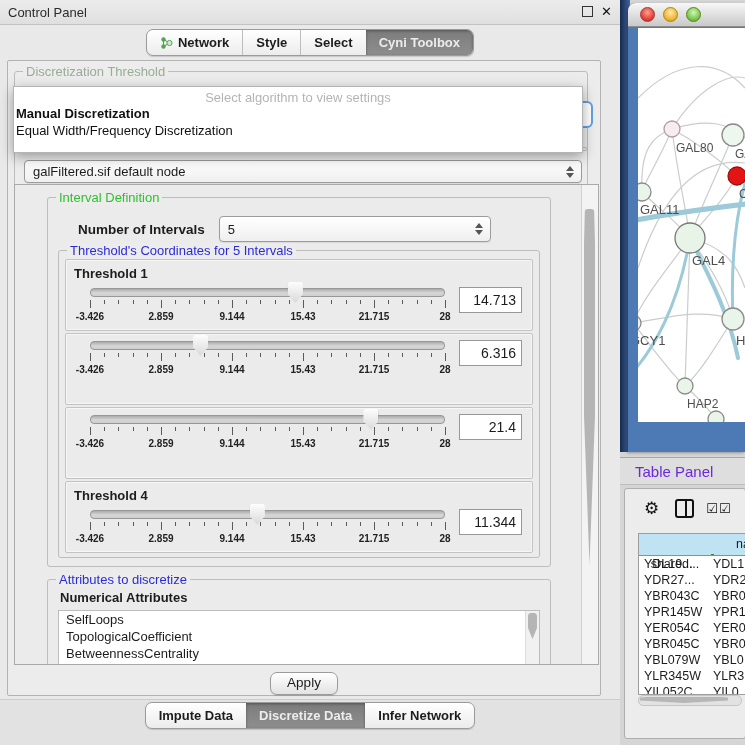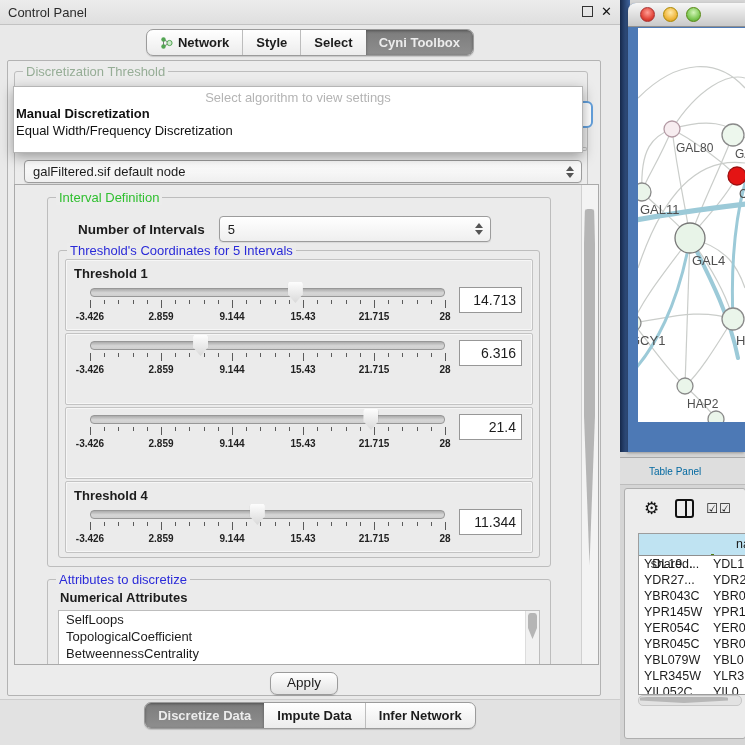--- a/index.html
+++ b/index.html
@@ -124,21 +124,21 @@
                 border-top-left-radius:8px;display:flex;align-items:center;padding-left:12px;gap:8px;box-sizing:border-box;}
   .light{width:13px;height:13px;border-radius:50%;}
   .light.red{background:radial-gradient(circle at 50% 35%,#ff9d94,#e2463a 60%,#b22018);border:1px solid #a33;}
   .light.yellow{background:radial-gradient(circle at 50% 35%,#ffe9a8,#f0b73e 60%,#c98f1c);border:1px solid #a80;}
   .light.green{background:radial-gradient(circle at 50% 35%,#d2f5b7,#7ec854 60%,#4f9e2a);border:1px solid #581;}
   .net-canvas{position:absolute;left:10px;top:25px;right:0;bottom:30px;background:#ffffff;overflow:hidden;}
 
   .table-titlebar{left:620px;top:457px;width:125px;height:26px;background:#dedede;
                   border-top:1px solid #a8a8a8;border-bottom:1px solid #bdbdbd;
                   display:flex;align-items:center;}
-  .table-title{font-size:10px;margin-left:29px;color:#0369a1;}
+  .table-title{font-size:15px;margin-left:15px;color:#6d28d9;}
   .table-window{left:624px;top:488px;width:120px;height:249px;background:#ececec;
                 border:1px solid #aeaeae;border-radius:3px;overflow:hidden;}
   .tp-toolbar{position:absolute;left:0;top:0;width:100%;height:38px;display:flex;align-items:center;}
   .gear{font-size:17px;margin-left:19px;color:#111;}
   .columns-icon{width:15px;height:15px;border:2px solid #111;border-radius:3px;margin-left:16px;position:relative;}
   .columns-icon::after{content:"";position:absolute;left:50%;top:0;bottom:0;width:2px;background:#111;}
   .checks{margin-left:12px;font-size:13px;letter-spacing:1px;color:#111;}
   .tp-table{position:absolute;left:13px;top:44px;width:140px;background:#fff;border:1px solid #9d9d9d;}
   .tp-header{display:flex;height:21px;background:#bfe3f2;border-bottom:1px solid #8f8f8f;}
   .tp-header .hc{font-size:12.5px;line-height:21px;text-align:center;}
@@ -440,25 +440,25 @@
       <div class="vscroll">
           <div class="thumb"></div>
         </div>
     </div>
 
     <div class="abs apply-btn">Apply</div>
   </div>
 
   <div class="abs seg-row bottom-tabs">
     <div class="seg-group">
+        <div class="seg-tab">
+          <span>Impute Data</span>
+        </div>
         <div class="seg-tab active">
           <span>Discretize Data</span>
-        </div>
-        <div class="seg-tab">
-          <span>Impute Data</span>
         </div>
         <div class="seg-tab">
           <span>Infer Network</span>
         </div>
       </div>
   </div>
 </div>
 
 <div class="abs right-bg"></div>
 <div class="abs blue-edge"></div>

